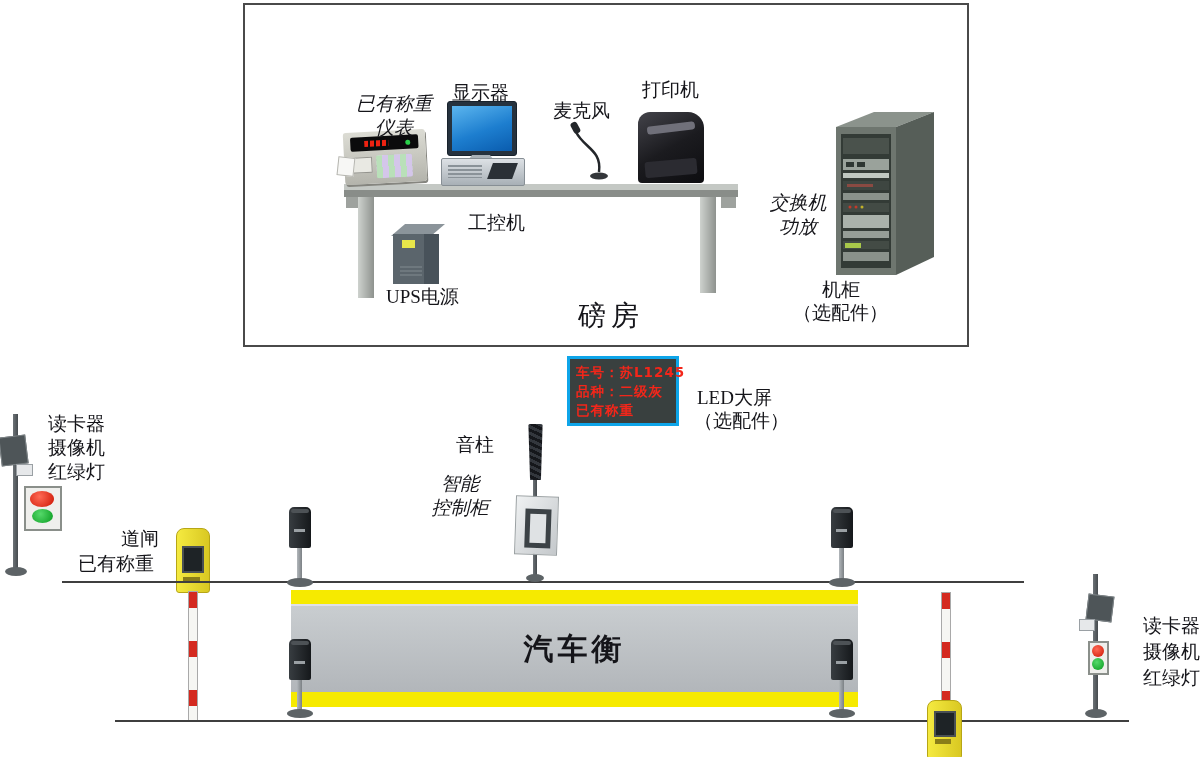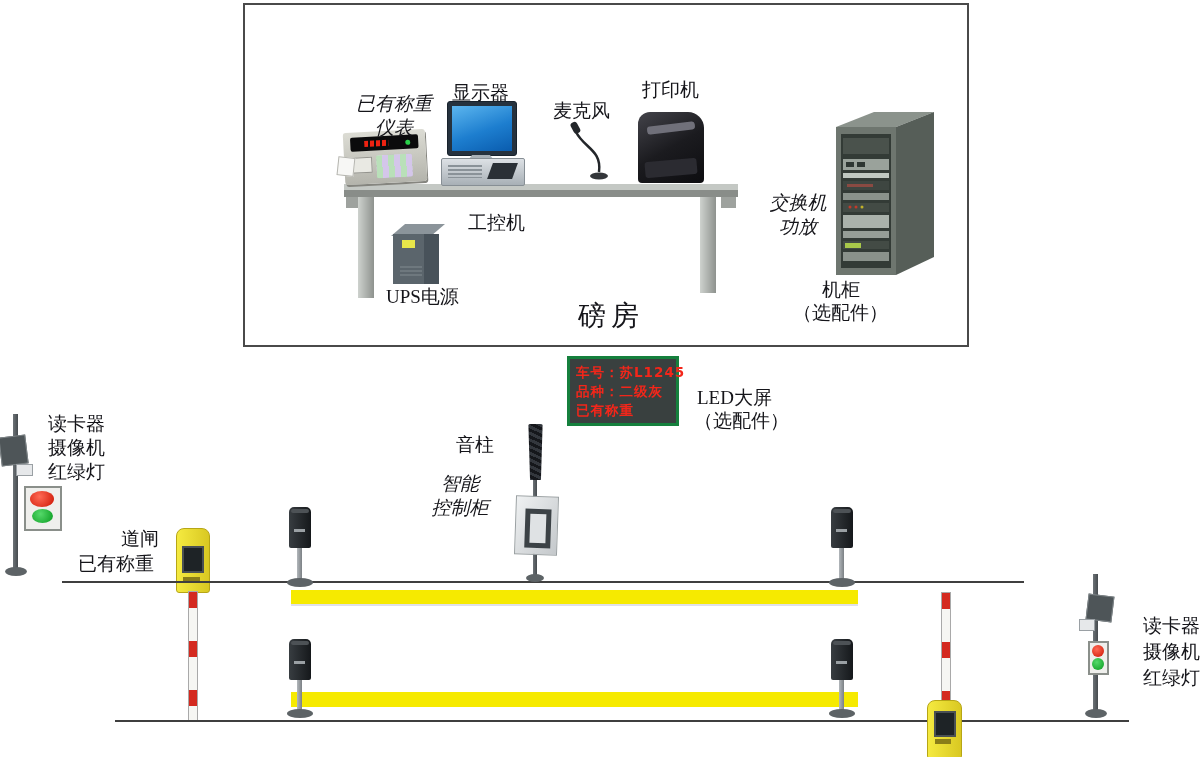--- a/index.html
+++ b/index.html
@@ -36,21 +36,21 @@
   .printer{left:638px;top:112px;width:66px;height:71px;}
   .printer-body{position:absolute;inset:0;background:linear-gradient(150deg,#43434a 0%,#1b1b1f 50%,#0d0d10 100%);border-radius:12px 16px 4px 4px;}
   .printer-slot{position:absolute;left:9px;top:12px;width:48px;height:8px;background:#70707a;border-radius:3px;transform:rotate(-7deg);}
   .printer-front{position:absolute;left:7px;bottom:7px;width:52px;height:16px;background:#2b2b31;border-radius:3px;transform:rotate(-5deg);}
   
   .ups-top{left:391px;top:224px;width:54px;height:12px;background:#8b949a;clip-path:polygon(26% 0,100% 0,74% 100%,0 100%);}
   .ups-body{left:393px;top:234px;width:46px;height:50px;background:linear-gradient(90deg,#5b656c 0 68%,#48525a 68% 100%);}
   .ups-tag{position:absolute;left:9px;top:6px;width:13px;height:8px;background:#e8e64a;}
   .ups-vents{position:absolute;left:7px;bottom:6px;width:22px;height:12px;background:repeating-linear-gradient(180deg,#6e787e 0 2px,transparent 2px 4px);}
   
-  .led-panel{left:567px;top:356px;width:112px;height:70px;background:#39403f;border:3px solid #15803d;box-sizing:border-box;padding:4px 0 0 6px;}
+  .led-panel{left:567px;top:356px;width:112px;height:70px;background:#39403f;border:3px solid #0ea5e9;box-sizing:border-box;padding:4px 0 0 6px;}
   .led-line{font-family:"DejaVu Sans",sans-serif;font-size:13.5px;font-weight:bold;color:#f3261a;line-height:19px;letter-spacing:1px;white-space:nowrap;}
   
   .pole{background:linear-gradient(90deg,#6d7377,#464b4f);width:5px;}
   .pole-base{background:#5d6366;border-radius:50%;}
   .screen-tilt{background:#4e5558;border:1px solid #7e8588;}
   .cam{background:#e6e8ea;border:1px solid #9aa0a4;}
   .tl-frame{background:#efefec;border:2px solid #8a8f8a;}
   .light-red{background:radial-gradient(circle at 40% 35%,#ff6a55,#cc1402);border-radius:50%;}
   .light-green{background:radial-gradient(circle at 40% 35%,#55d96a,#089a1e);border-radius:50%;}
   
@@ -213,20 +213,23 @@
     <div class="ctrl-hole"></div>
   </div>
   <div class="lbl" style="left:456px;top:433px;">音柱</div>
   <div class="lbl lbl-c" style="left:428px;top:472px;width:64px;">
     <div>智能</div>
     <div>控制柜</div>
   </div>
 
   <div class="abs scale">
     <div class="scale-stripe" style="top:0;height:14px;border-bottom:2px solid #dfe0e8;"></div>
+    <div class="scale-body">
+      <span class="scale-title">汽车衡</span>
+    </div>
     <div class="scale-stripe" style="top:102px;height:15px;"></div>
   </div>
 
   <div class="abs post-head" style="left:289px;top:507px;">
       <div class="post-cap"></div>
       <div class="post-tag"></div>
     </div>
   <div class="abs post-pole" style="left:297px;top:548px;height:33px;"></div>
   <div class="abs pole-base" style="left:287px;top:578px;width:26px;height:9px;"></div>
 

